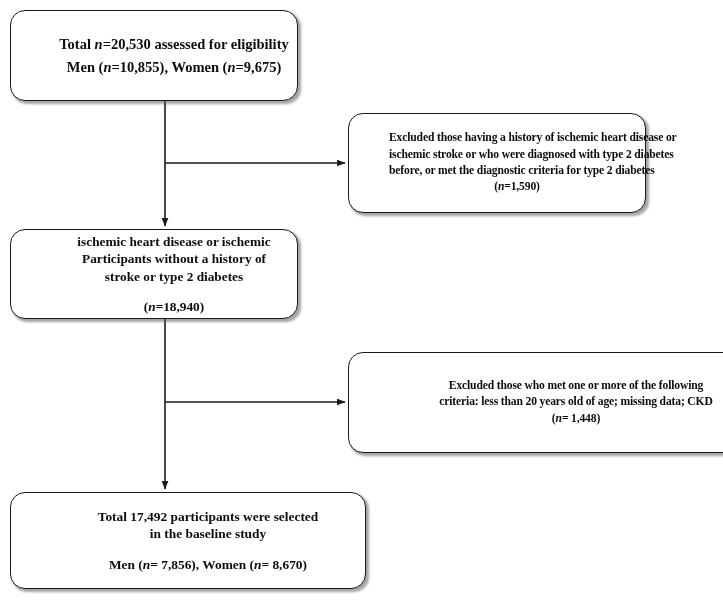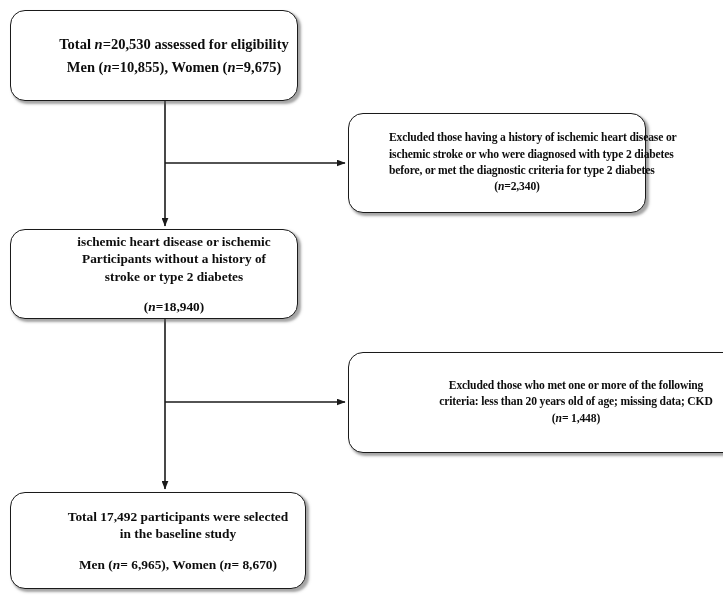--- a/index.html
+++ b/index.html
@@ -80,21 +80,21 @@
   #node-participants .gap { margin-top: 12px; }
 
   #node-exclusion-2 {
     left: 348px; top: 352px; width: 416px; height: 101px;
     font-size: 11.6px;
     line-height: 1.42;
     letter-spacing: -0.15px;
   }
 
   #node-selected {
-    left: 10px;  top: 492px; width: 296px; height: 97px;
+    left: 10px;  top: 492px; width: 356px; height: 97px;
     font-size: 13.4px;
     line-height: 1.28;
     font-family: Liberation Serif, serif;
   }
   #node-selected .gap { margin-top: 13px; }
 
   .it { font-style: italic; }
 </style>
 </head>
 <body>
@@ -119,35 +119,35 @@
 
   <div class="node" id="node-eligibility">
     <span class="line"><span>Total </span><span class="it">n</span><span>=20,530 assessed for eligibility</span></span>
     <span class="line"><span>Men (</span><span class="it">n</span><span>=10,855), Women (</span><span class="it">n</span><span>=9,675)</span></span>
   </div>
 
   <div class="node" id="node-exclusion-1">
     <span class="line">Excluded those having a history of ischemic heart disease or</span>
     <span class="line">ischemic stroke or who were diagnosed with type 2 diabetes</span>
     <span class="line">before, or met the diagnostic criteria for type 2 diabetes</span>
-    <span class="line"><span>(</span><span class="it">n</span><span>=2,340)</span></span>
+    <span class="line"><span>(</span><span class="it">n</span><span>=1,590)</span></span>
   </div>
 
   <div class="node" id="node-participants">
     <span class="line">ischemic heart disease or ischemic</span>
     <span class="line">Participants  without a history of</span>
     <span class="line">stroke or type 2 diabetes</span>
     <span class="line gap"><span>(</span><span class="it">n</span><span>=18,940)</span></span>
   </div>
 
   <div class="node" id="node-exclusion-2">
     <span class="line">Excluded those who met one or more of the following</span>
     <span class="line">criteria: less than 20 years old of age; missing data; CKD</span>
     <span class="line"><span>(</span><span class="it">n</span><span>= 1,448)</span></span>
   </div>
 
   <div class="node" id="node-selected">
     <span class="line">Total  17,492 participants  were selected</span>
     <span class="line">in the baseline study</span>
-    <span class="line gap"><span>Men (</span><span class="it">n</span><span>= 6,965), Women (</span><span class="it">n</span><span>= 8,670)</span></span>
+    <span class="line gap"><span>Men (</span><span class="it">n</span><span>= 7,856), Women (</span><span class="it">n</span><span>= 8,670)</span></span>
   </div>
 
 </div>
 
 </body></html>

